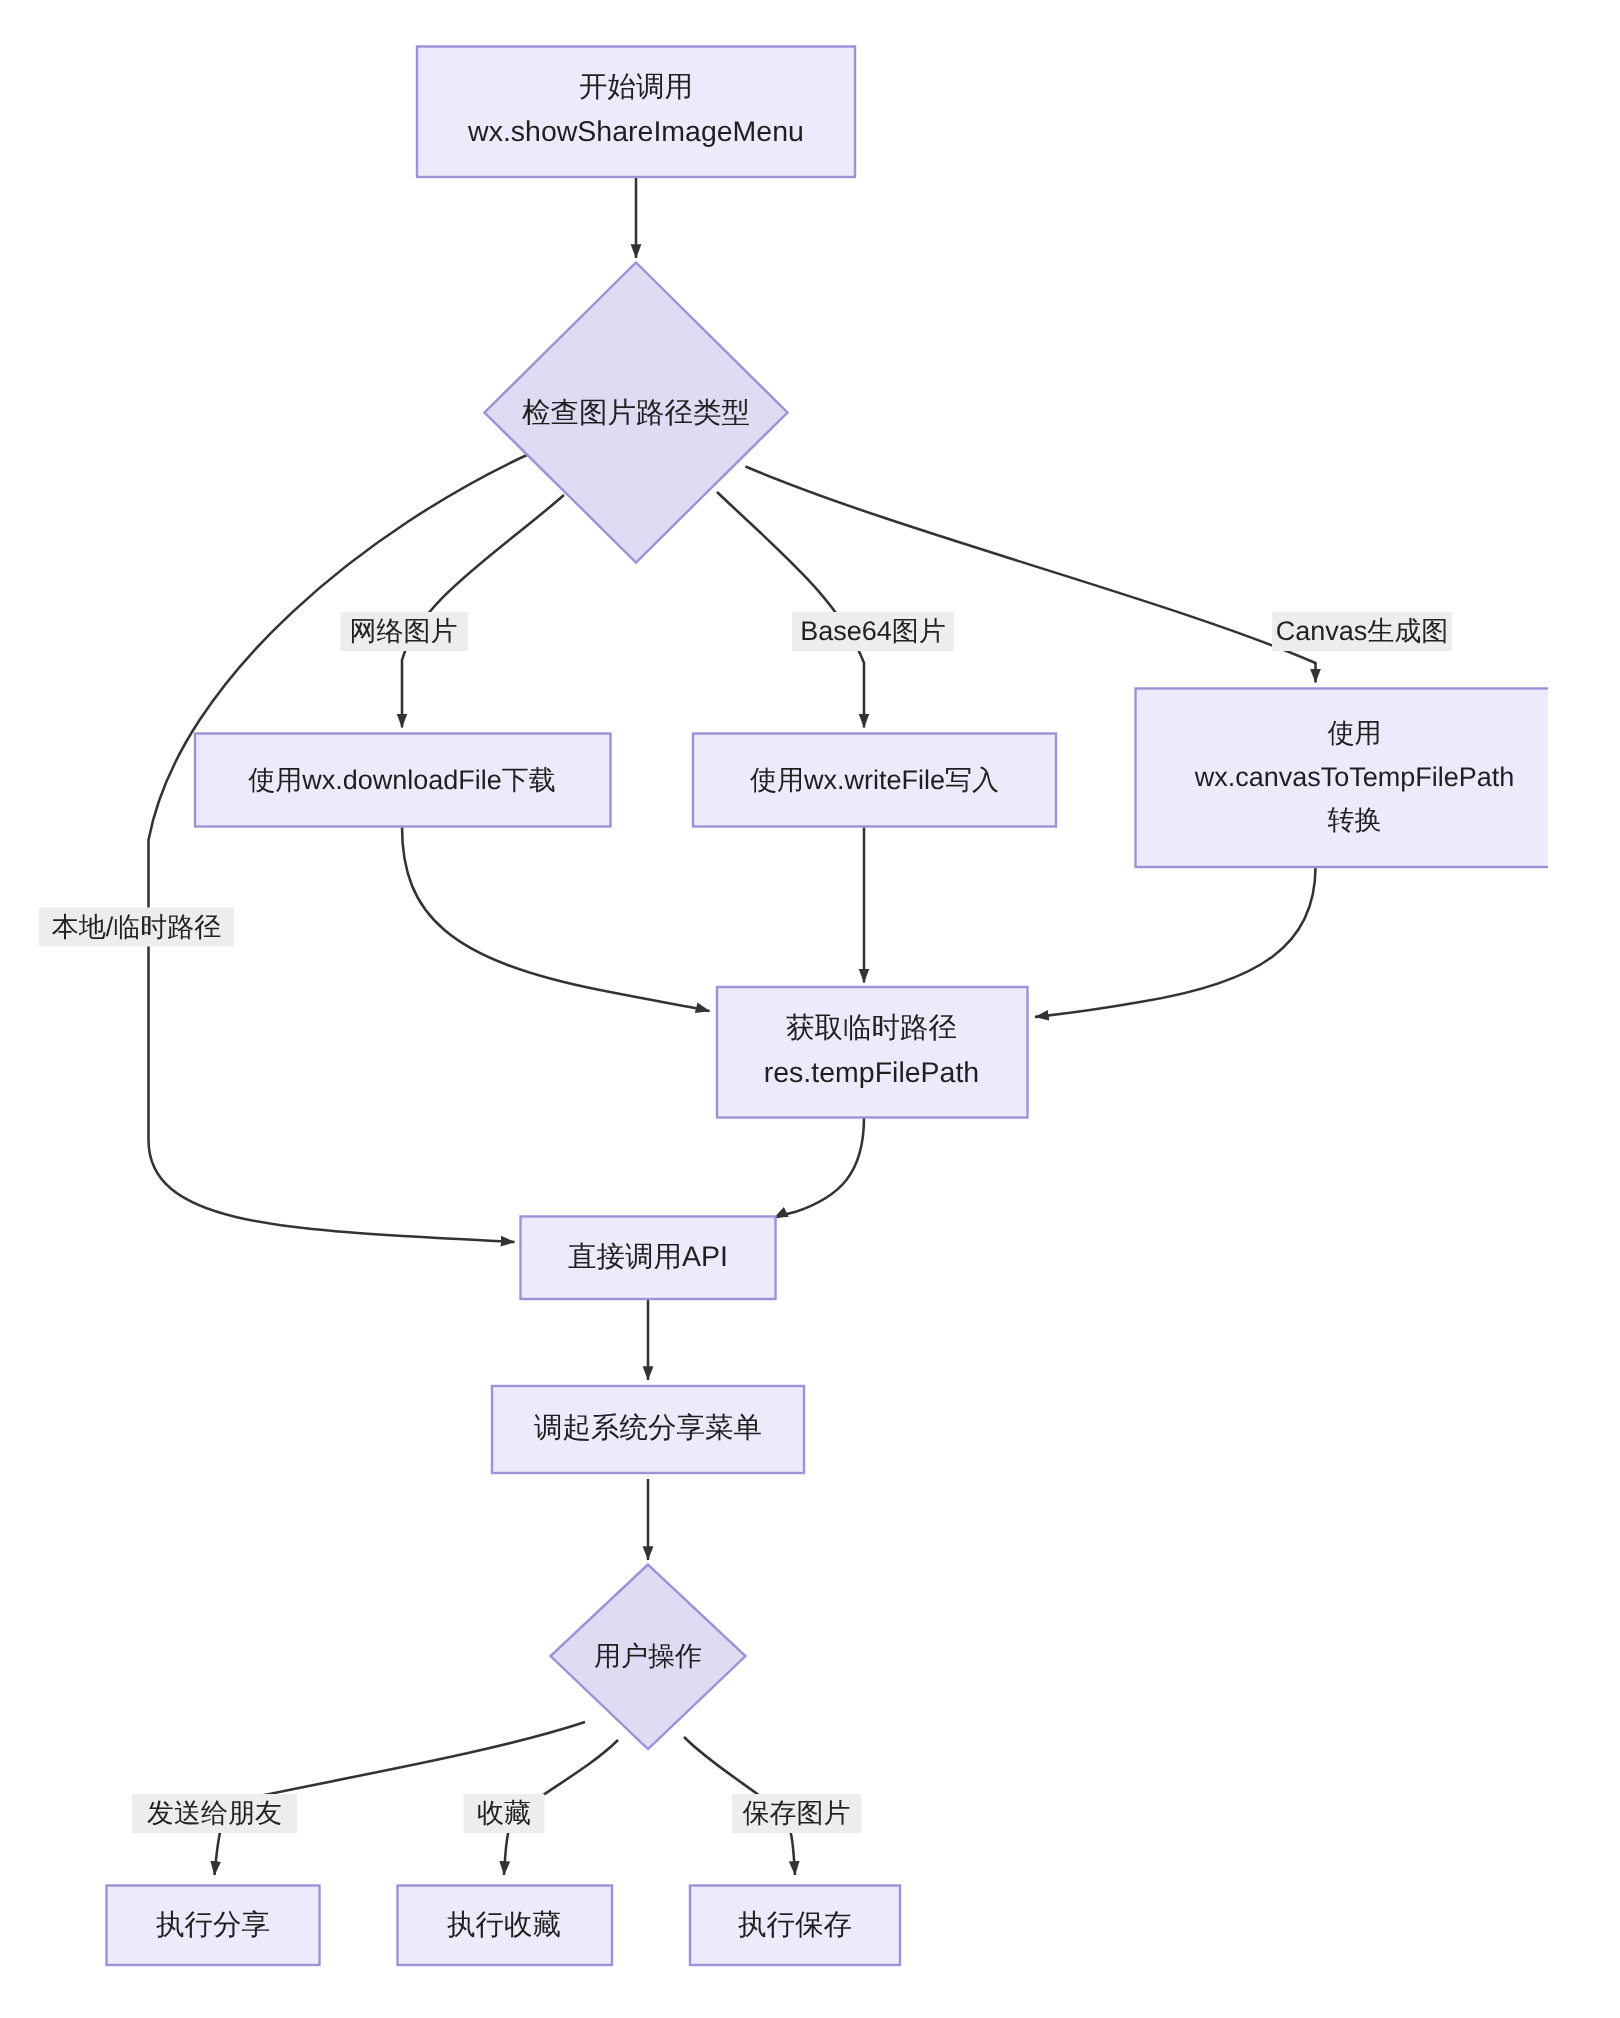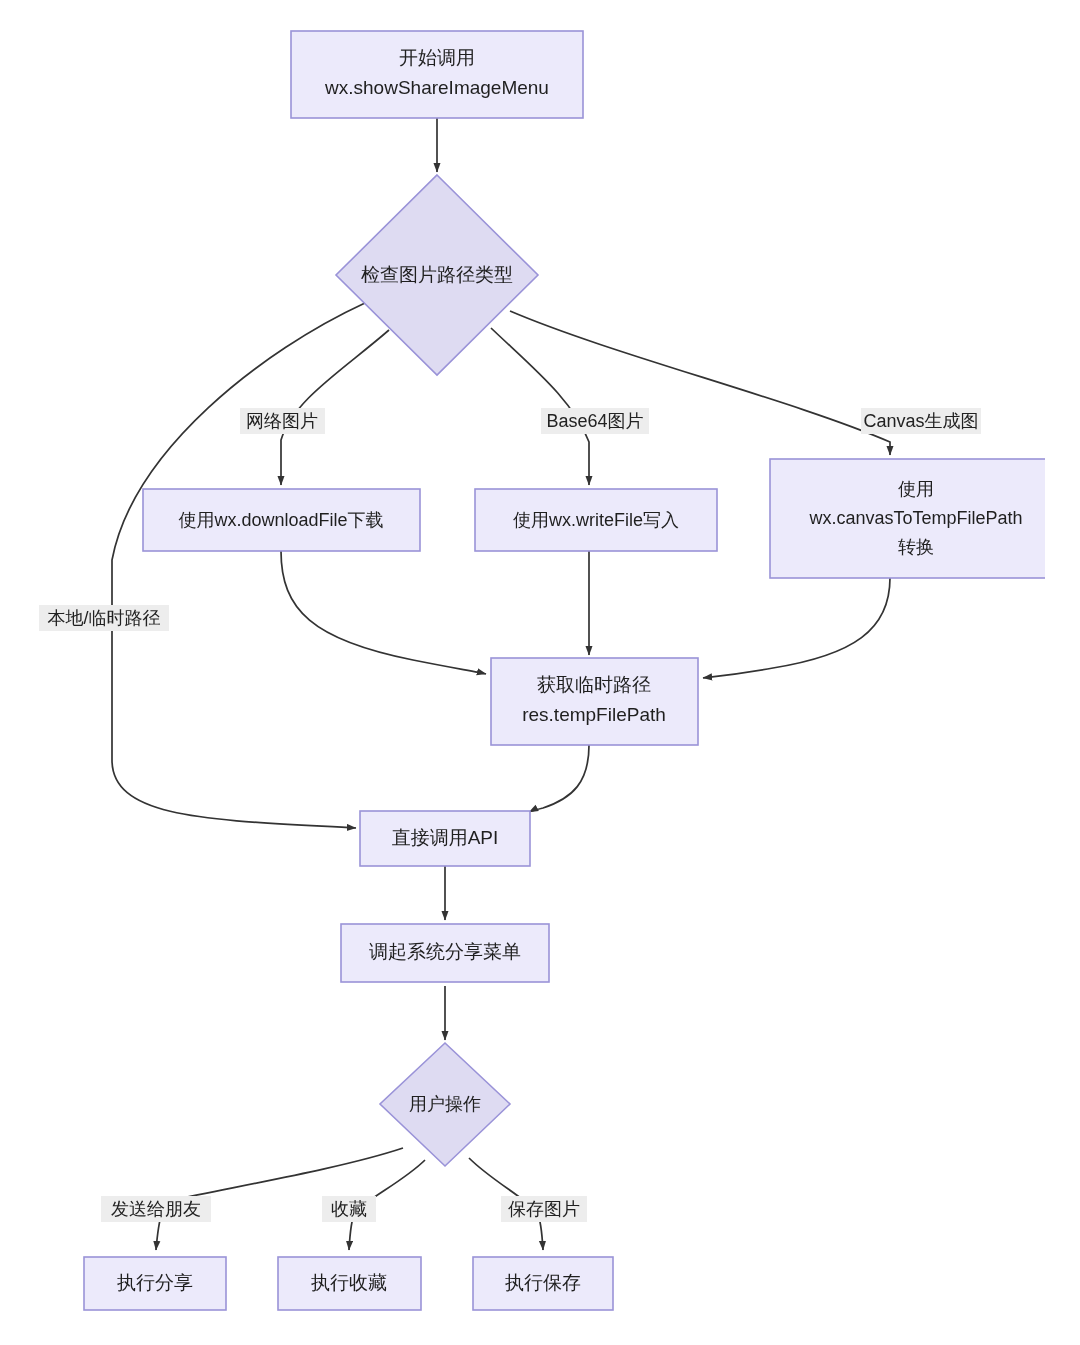--- a/index.html
+++ b/index.html
@@ -10,21 +10,20 @@
   }
   body {
     font-family: "Liberation Sans", "DejaVu Sans", sans-serif;
   }
   #stage {
     position: relative;
     width: 1032px;
     height: 1345px;
     background: #ffffff;
     overflow: hidden;
-    margin-left: 13px;
   }
   svg.flow {
     position: absolute;
     left: 0;
     top: 0;
     width: 1080px;
     height: 1345px;
   }
   .node-rect {
     fill: #ECEAFB;

